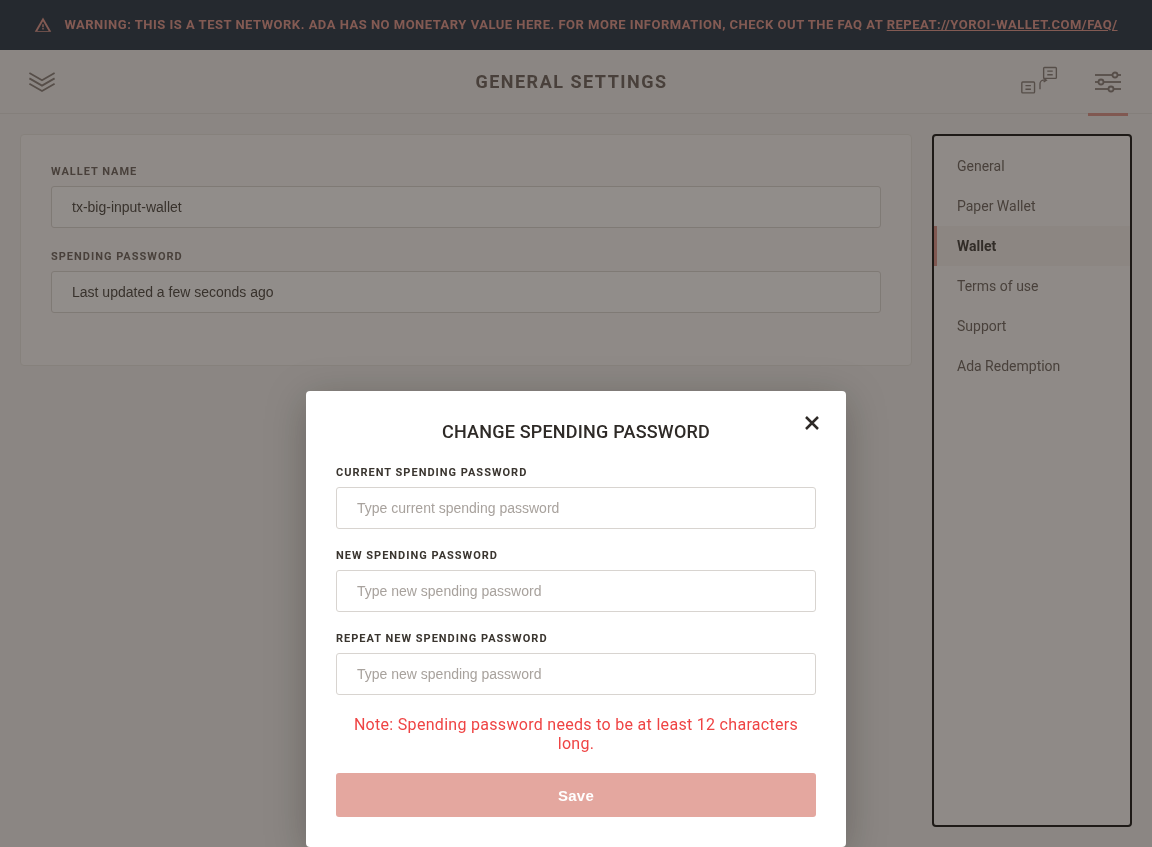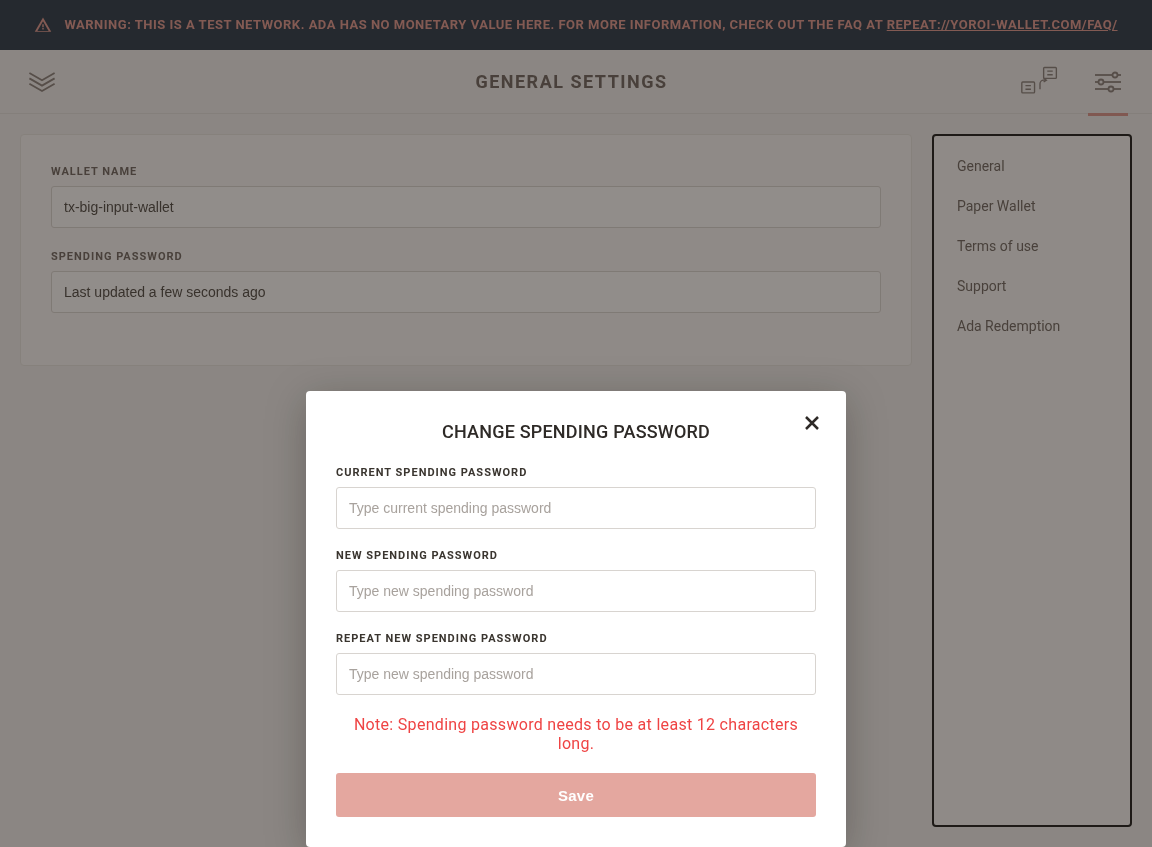--- a/index.html
+++ b/index.html
@@ -86,21 +86,21 @@
     letter-spacing: 1px;
     color: #5f5650;
     text-transform: uppercase;
     margin-bottom: 8px;
   }
   .text-input {
     width: 100%;
     height: 42px;
     border: 1px solid #d8d4d0;
     border-radius: 3px;
-    padding: 0 12px;
+    padding: 0 20px;
     font-size: 14px;
     color: #3a352f;
     background: #fff;
     outline: none;
   }
   .text-input::placeholder { color: #a8a29d; }
   .main-panel .group { margin-bottom: 22px; }
 
   
   .overlay {
@@ -213,20 +213,21 @@
     </div>
     <div class="group">
       <div class="field-label">SPENDING PASSWORD</div>
       <input class="text-input" type="text" value="Last updated a few seconds ago" style="">
     </div>
   </div>
 
   <div class="sidebar">
     <div class="nav-item">General</div>
     <div class="nav-item">Paper Wallet</div>
+    <div class="nav-item active">Wallet</div>
     <div class="nav-item">Terms of use</div>
     <div class="nav-item">Support</div>
     <div class="nav-item">Ada Redemption</div>
   </div>
 </div>
 
 <div class="overlay">
   <div class="modal">
     <div class="modal-title">CHANGE SPENDING PASSWORD</div>
     <span class="modal-close">

